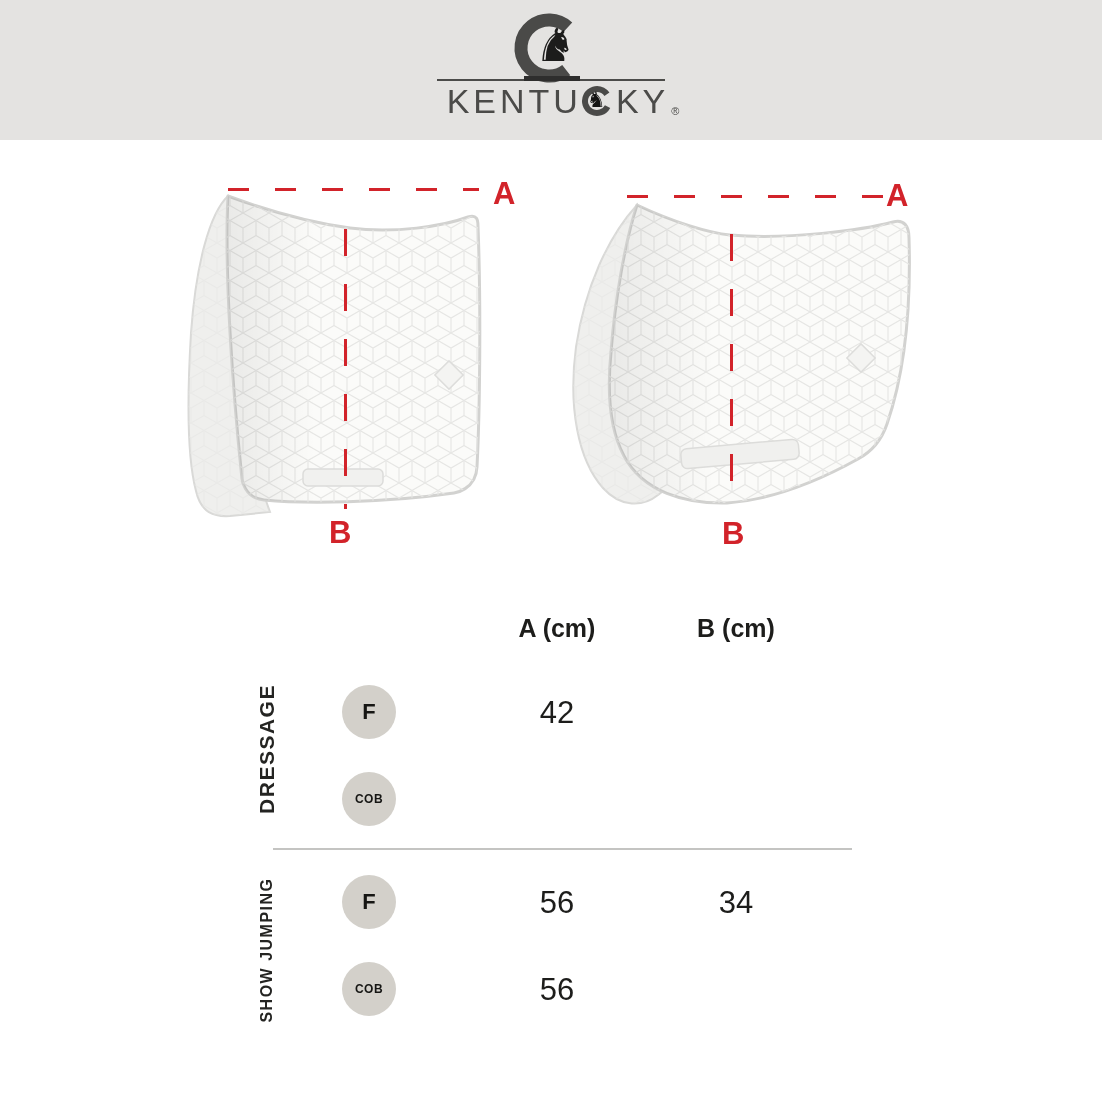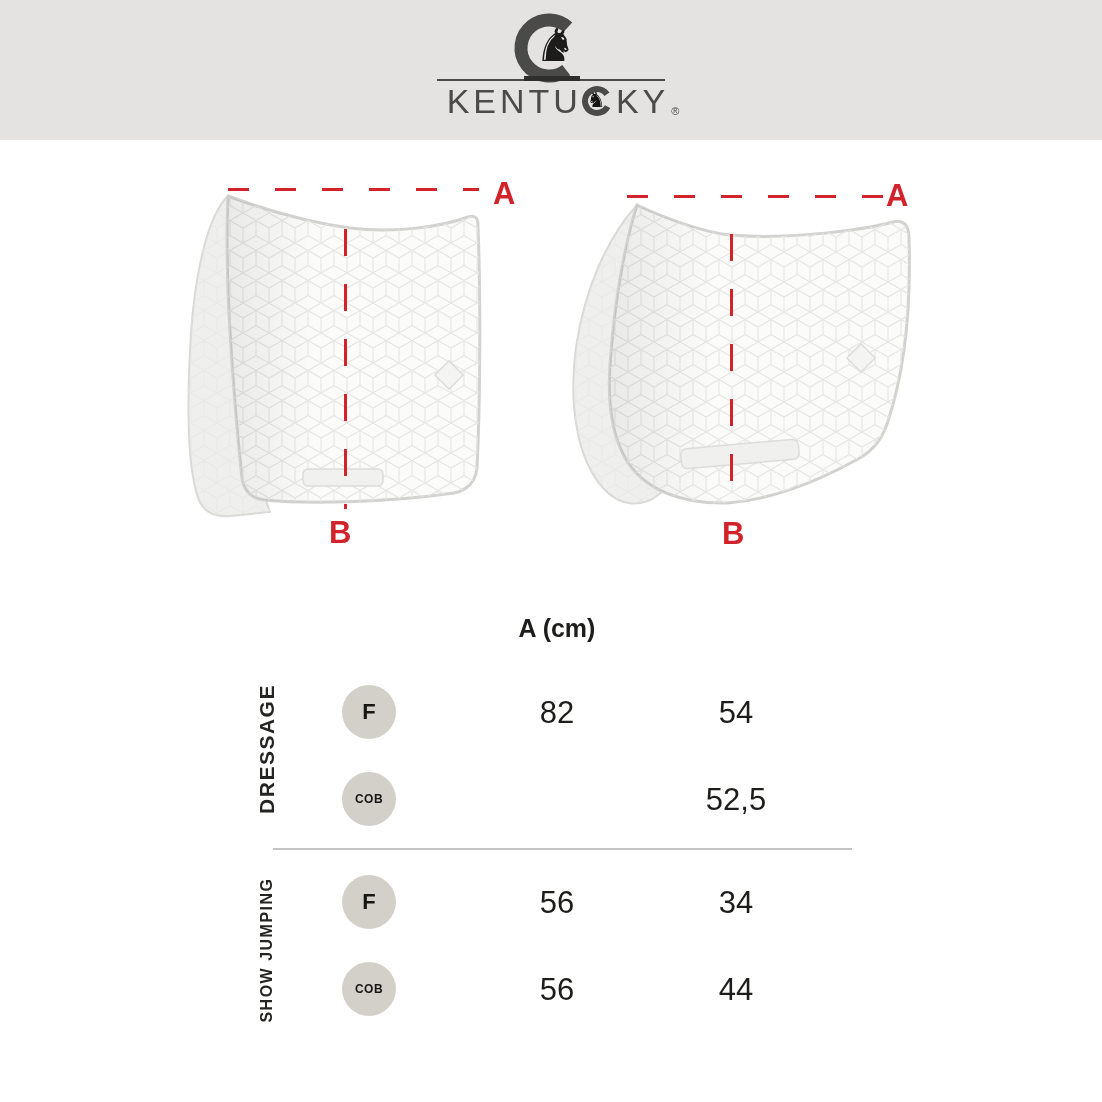--- a/index.html
+++ b/index.html
@@ -158,43 +158,41 @@
 
     <div class="measure-label label-a-left">A</div>
     <div class="measure-label label-a-right">A</div>
     <div class="measure-label label-b-left">B</div>
     <div class="measure-label label-b-right">B</div>
   </section>
 
   <section class="size-table">
 
     <div class="col col-a col-header">A (cm)</div>
+    <div class="col col-b col-header">B (cm)</div>
 
     <div class="vlabel vlabel-dressage">DRESSAGE</div>
     <div class="vlabel vlabel-jumping">SHOW JUMPING</div>
 
     <div class="trow" style="top:677px">
       <div class="size-badge badge-f">F</div>
-      <div class="col col-a val">82</div>
-      <div class="col col-b val">54</div>
+      <div class="col col-a val">42</div>
     </div>
 
     <div class="trow" style="top:764px">
       <div class="size-badge badge-cob">COB</div>
-      <div class="col col-b val">52,5</div>
     </div>
 
     <div class="divider"></div>
 
     <div class="trow" style="top:867px">
       <div class="size-badge badge-f">F</div>
       <div class="col col-a val">56</div>
       <div class="col col-b val">34</div>
     </div>
 
     <div class="trow" style="top:954px">
       <div class="size-badge badge-cob">COB</div>
       <div class="col col-a val">56</div>
-      <div class="col col-b val">44</div>
     </div>
 
   </section>
 </div>
 
 </body></html>

